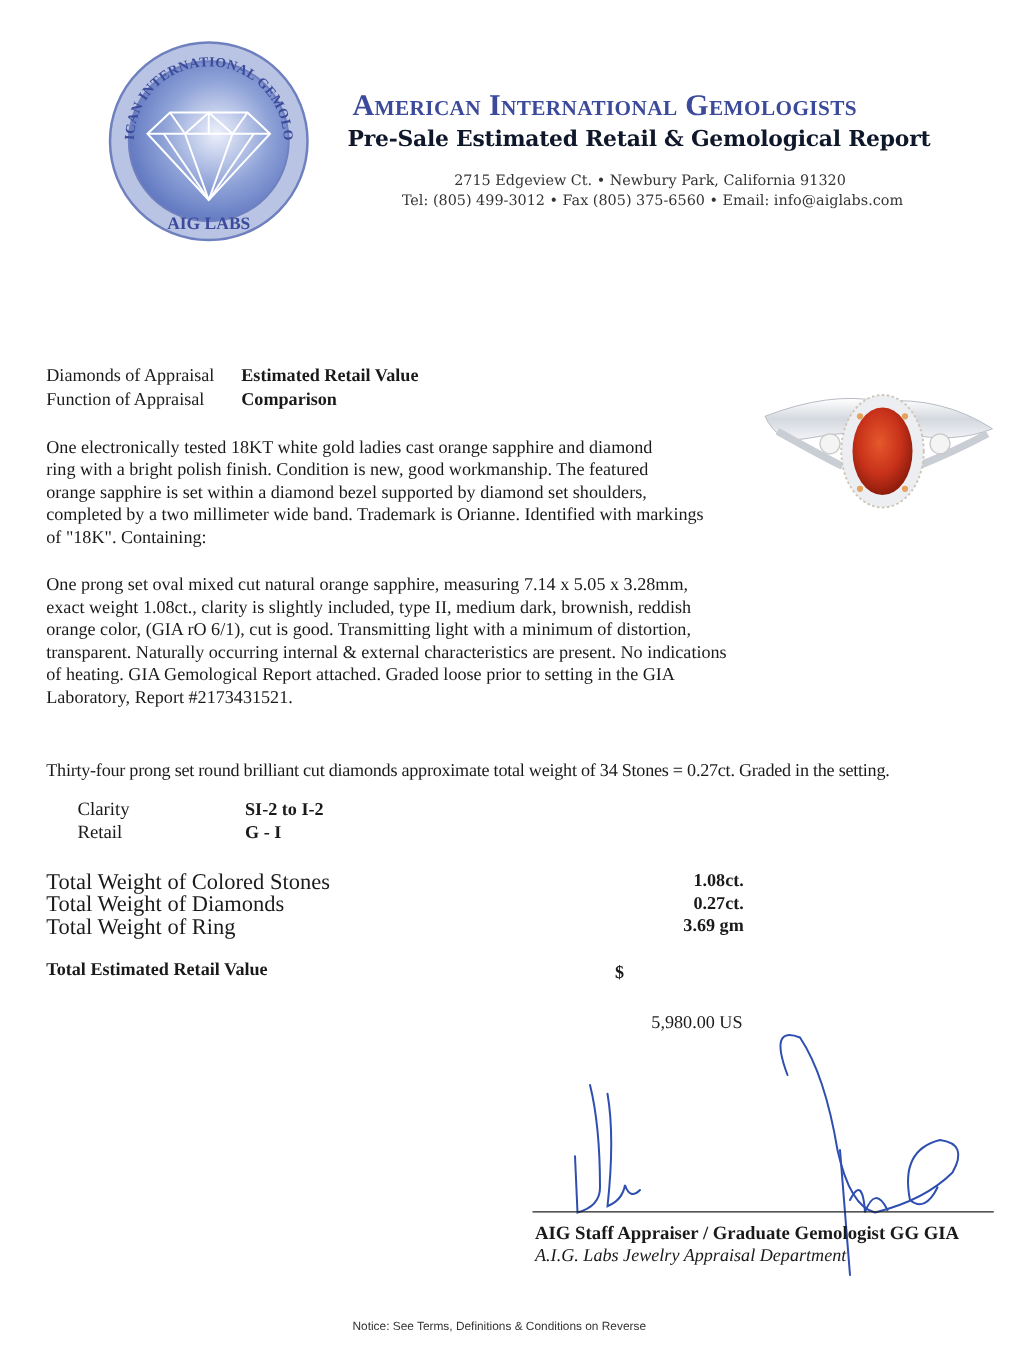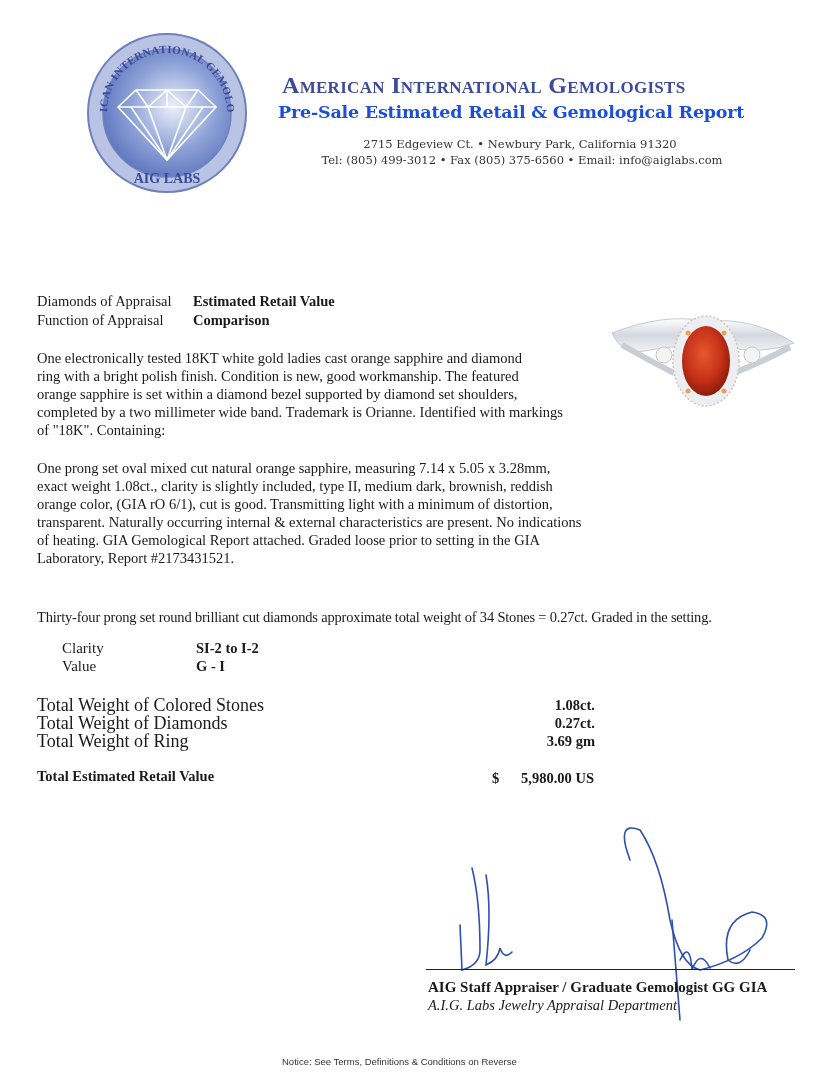--- a/index.html
+++ b/index.html
@@ -17,21 +17,21 @@
     .hdr-title {
       left: 282px; top: 72px; width: 460px;
       font-family: "Liberation Serif", serif;
       font-weight: bold; color: #3b4a9a;
       font-size: 24px; letter-spacing: 0.3px;
       font-variant: small-caps; white-space: nowrap;
     }
     .hdr-sub {
       left: 278px; top: 102px; width: 470px;
       font-family: "DejaVu Serif", serif;
-      font-weight: bold; color: #1d4ed8;
+      font-weight: bold; color: #0f172a;
       font-size: 17.5px; white-space: nowrap; letter-spacing: -0.2px;
     }
     .hdr-addr {
       left: 280px; top: 137px; width: 480px; text-align: center;
       font-family: "DejaVu Serif", serif; font-size: 11.5px; color: #333;
       white-space: nowrap;
     }
     .hdr-contact {
       left: 282px; top: 153px; width: 480px; text-align: center;
       font-family: "DejaVu Serif", serif; font-size: 11.5px; color: #333;
@@ -50,21 +50,21 @@
     
     .ring { left: 604px; top: 303px; width: 196px; height: 114px; }
 
     .small-label { font-size: 15px; left: 62px; }
     .small-value { font-size: 14.5px; left: 148px; font-weight: bold; margin-left: 48px; }
 
     .tot-label { left: 37px; font-size: 18px; white-space: nowrap; }
     .tot-value { right: 232px; font-size: 14.5px; font-weight: bold; text-align: right; white-space: nowrap; }
     .grand-label { left: 37px; font-size: 14.5px; font-weight: bold; }
     .grand-cur { left: 492px; font-size: 14.5px; font-weight: bold; }
-    .grand-value { right: 233px; font-size: 14.5px; font-weight: bold; }
+    .grand-value { right: 233px; font-size: 14.5px; font-weight: normal; margin-top: 40px; }
 
     
     .sig-line { left: 426px; top: 969px; width: 369px; height: 1px; background: #222; }
     .sig-title { left: 428px; top: 979px; font-size: 15px; font-weight: bold; white-space: nowrap; }
     .sig-dept { left: 428px; top: 997px; font-size: 14.5px; font-style: italic; white-space: nowrap; }
     .sig-svg { left: 440px; top: 820px; width: 380px; height: 220px; }
 
     .notice {
       left: 282px; top: 1056px; font-family: "Liberation Sans", sans-serif;
       font-size: 9.5px; color: #333; white-space: nowrap;
@@ -150,21 +150,21 @@
 <div class="abs para" style="top:459px; width:580px;">One prong set oval mixed cut natural orange sapphire, measuring 7.14 x 5.05 x 3.28mm,
  exact weight 1.08ct., clarity is slightly included, type II, medium dark, brownish, reddish
 orange color, (GIA rO 6/1), cut is good.    Transmitting light with a minimum of distortion,
 transparent. Naturally occurring internal &amp; external characteristics are present. No indications
 of heating. GIA Gemological Report attached. Graded loose prior to setting in the GIA
 Laboratory, Report #2173431521.</div>
 <div class="abs para" style="top:608px; width:740px; white-space:nowrap; letter-spacing:-0.2px;">Thirty-four prong set round brilliant cut diamonds approximate total weight of 34 Stones = 0.27ct.  Graded in the setting.</div>
 
 <div class="abs small-label" style="top:640px">Clarity</div>
 <div class="abs small-value" style="top:640px">SI-2 to I-2</div>
-<div class="abs small-label" style="top:658px">Value</div>
+<div class="abs small-label" style="top:658px">Retail</div>
 <div class="abs small-value" style="top:658px">G - I</div>
 
 <div class="abs tot-label" style="top:695px">Total Weight of Colored Stones</div>
 <div class="abs tot-value" style="top:697px">1.08ct.</div>
 <div class="abs tot-label" style="top:713px">Total Weight of Diamonds</div>
 <div class="abs tot-value" style="top:715px">0.27ct.</div>
 <div class="abs tot-label" style="top:731px">Total Weight of Ring</div>
 <div class="abs tot-value" style="top:733px">3.69 gm</div>
 
 <div class="abs grand-label" style="top:768px">Total Estimated Retail Value</div>

